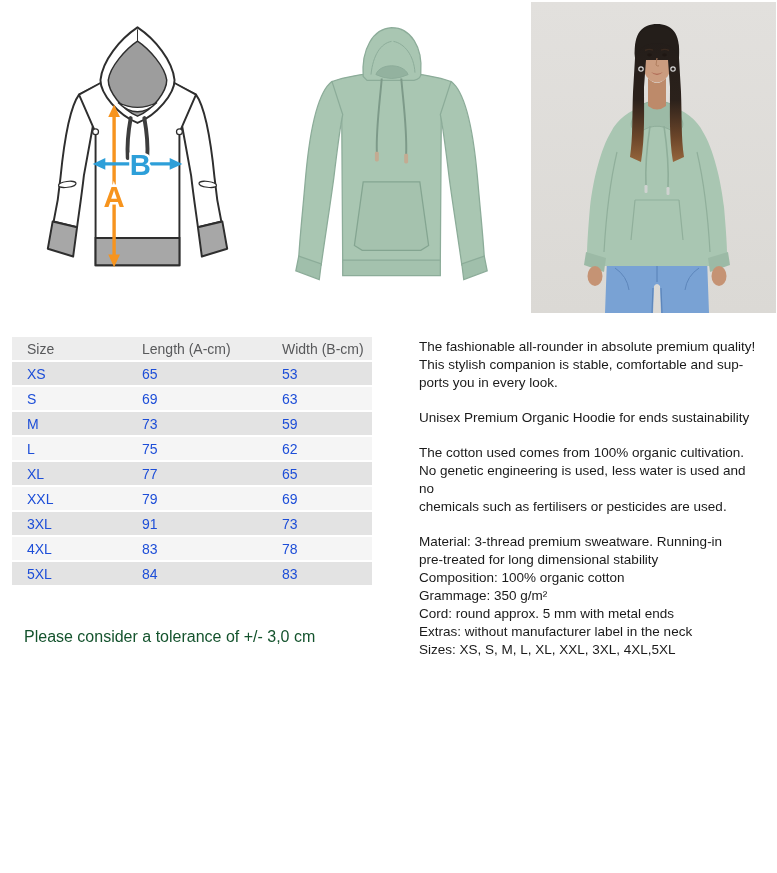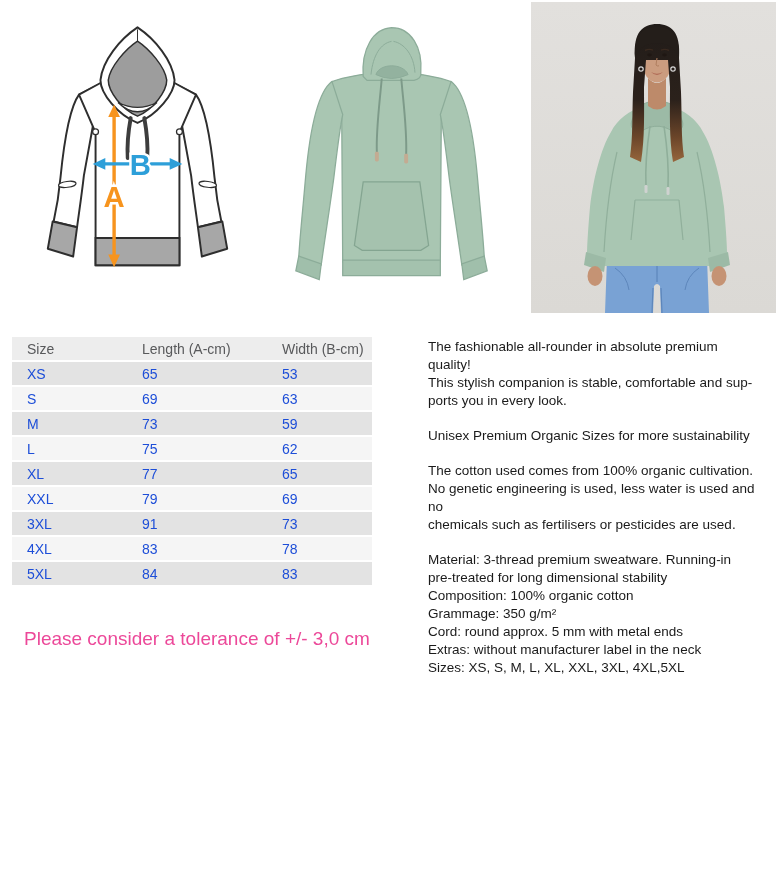--- a/index.html
+++ b/index.html
@@ -36,34 +36,34 @@
     font-size: 14px;
   }
   .size-table th { background: #ededed; color: #58595b; }
   .size-table td { color: #1d4ed8; }
   .size-table tr.row-odd  td { background: #e3e3e3; }
   .size-table tr.row-even td { background: #f5f5f5; }
 
   .tolerance-note {
     position: absolute;
     left: 24px; top: 628px;
-    font-size: 19px;
-    color: #ec4899;
+    font-size: 16px;
+    color: #14532d;
   }
 
   .description {
     position: absolute;
     left: 412px; top: 338px;
     width: 352px;
     font-size: 13.5px;
     line-height: 18px;
     color: #1a1a1a;
   }
   .description p {
-    margin: 0 0 17px 16px;
+    margin: 0 0 17px 7px;
     white-space: pre-line;
   }
   svg { display: block; }
 </style>
 </head>
 <body>
 
 <div class="page">
 
   <div class="img-box" id="diagram-box">
@@ -265,21 +265,21 @@
       </tr>
     </tbody>
   </table>
 
   <div class="tolerance-note">Please consider a tolerance of +/- 3,0 cm</div>
 
   <div class="description">
     <p>The fashionable all-rounder in absolute premium quality!
 This stylish companion is stable, comfortable and sup-
 ports you in every look.</p>
-    <p>Unisex Premium Organic Sizes for more sustainability</p>
+    <p>Unisex Premium Organic Hoodie for ends sustainability</p>
     <p>The cotton used comes from 100% organic cultivation.
 No genetic engineering is used, less water is used and no
 chemicals such as fertilisers or pesticides are used.</p>
     <p>Material: 3-thread premium sweatware. Running-in
 pre-treated for long dimensional stability
 Composition: 100% organic cotton
 Grammage: 350 g/m²
 Cord: round approx. 5 mm with metal ends
 Extras: without manufacturer label in the neck
 Sizes: XS, S, M, L, XL, XXL, 3XL, 4XL,5XL</p>

